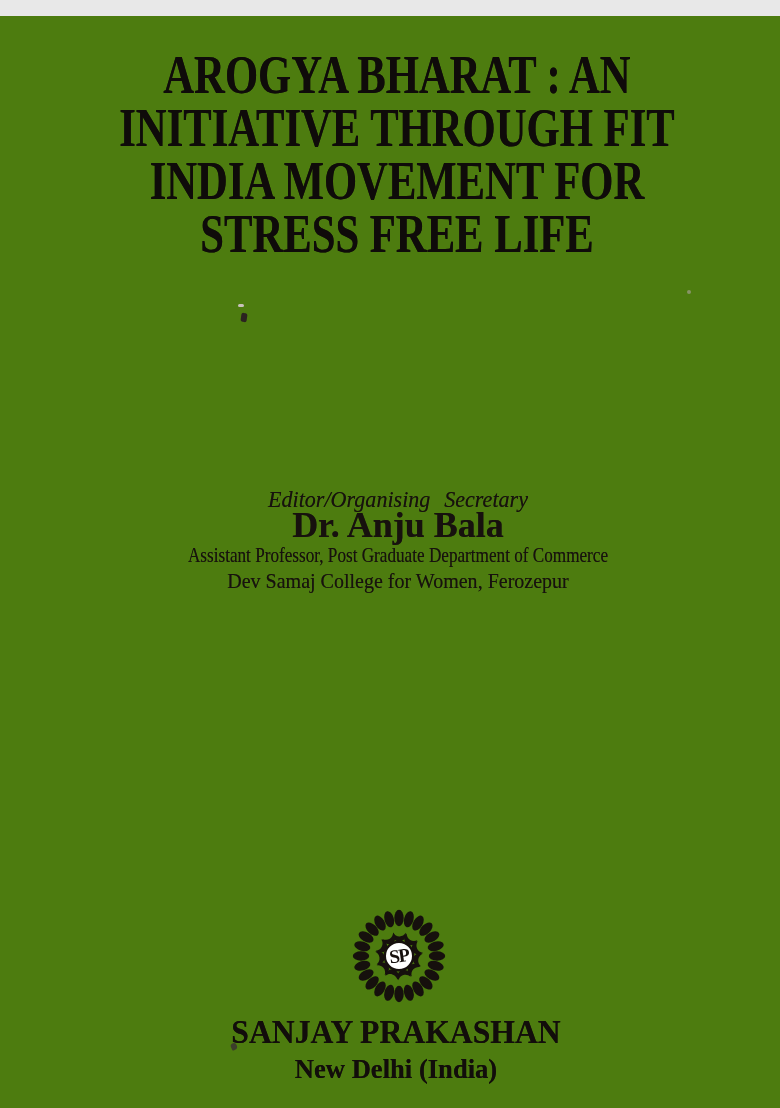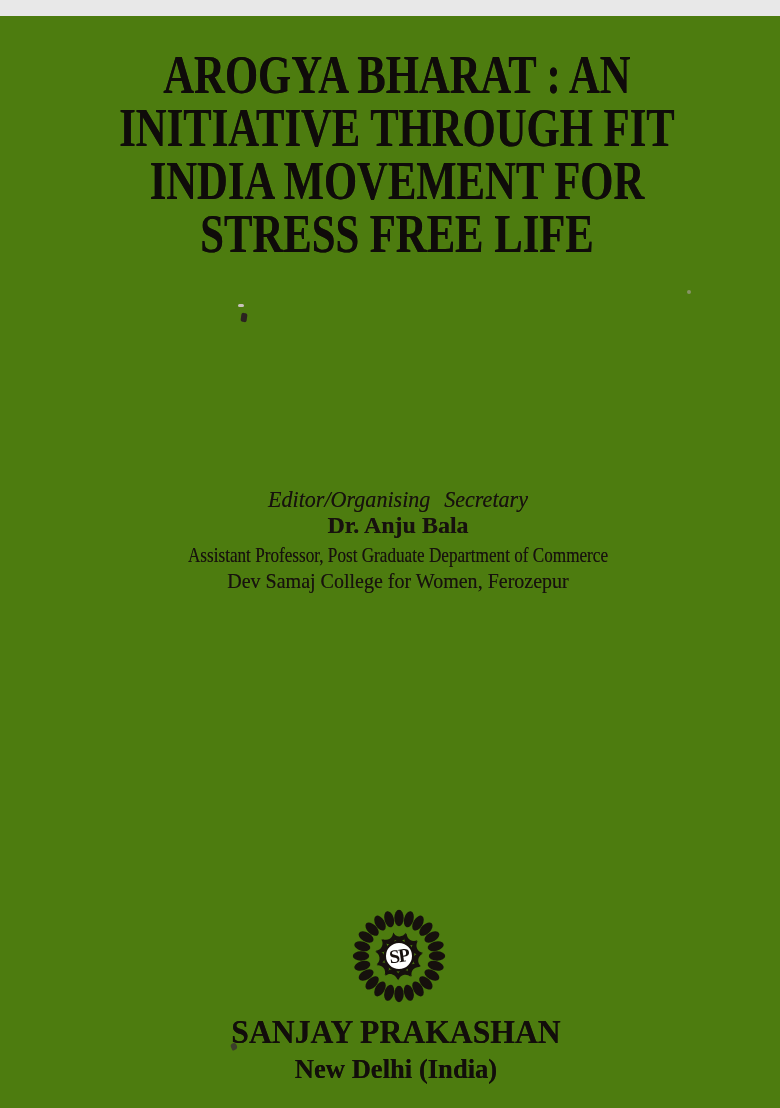--- a/index.html
+++ b/index.html
@@ -19,21 +19,21 @@
   .title-line { transform:scaleX(0.79); transform-origin:50% 50%; text-shadow:0 0 0.7px rgba(16,11,9,0.8); }
 
   
   .editor-role {
     top:468px; left:18px; width:760px; font-style:italic; font-size:24px;
     line-height:31px; transform:scaleX(0.92); transform-origin:50% 50%;
     text-shadow:0 0 0.5px rgba(23,17,14,0.6);
   }
   .role-part2 { display:inline-block; margin-left:15px; }
   .editor-name {
-    top:492px; left:18px; width:760px; font-weight:bold; font-size:24px;
+    top:492px; left:18px; width:760px; font-weight:bold; font-size:36px;
     line-height:34px; text-shadow:0 0 0.6px rgba(23,17,14,0.7);
   }
   .editor-aff1 {
     top:525px; left:18px; width:760px; font-size:22px; line-height:28px;
     transform:scaleX(0.78); transform-origin:50% 50%;
     text-shadow:0 0 0.5px rgba(23,17,14,0.55);
   }
   .editor-aff2 {
     top:551px; left:18px; width:760px; font-size:22px; line-height:28px;
     transform:scaleX(0.91); transform-origin:50% 50%;

